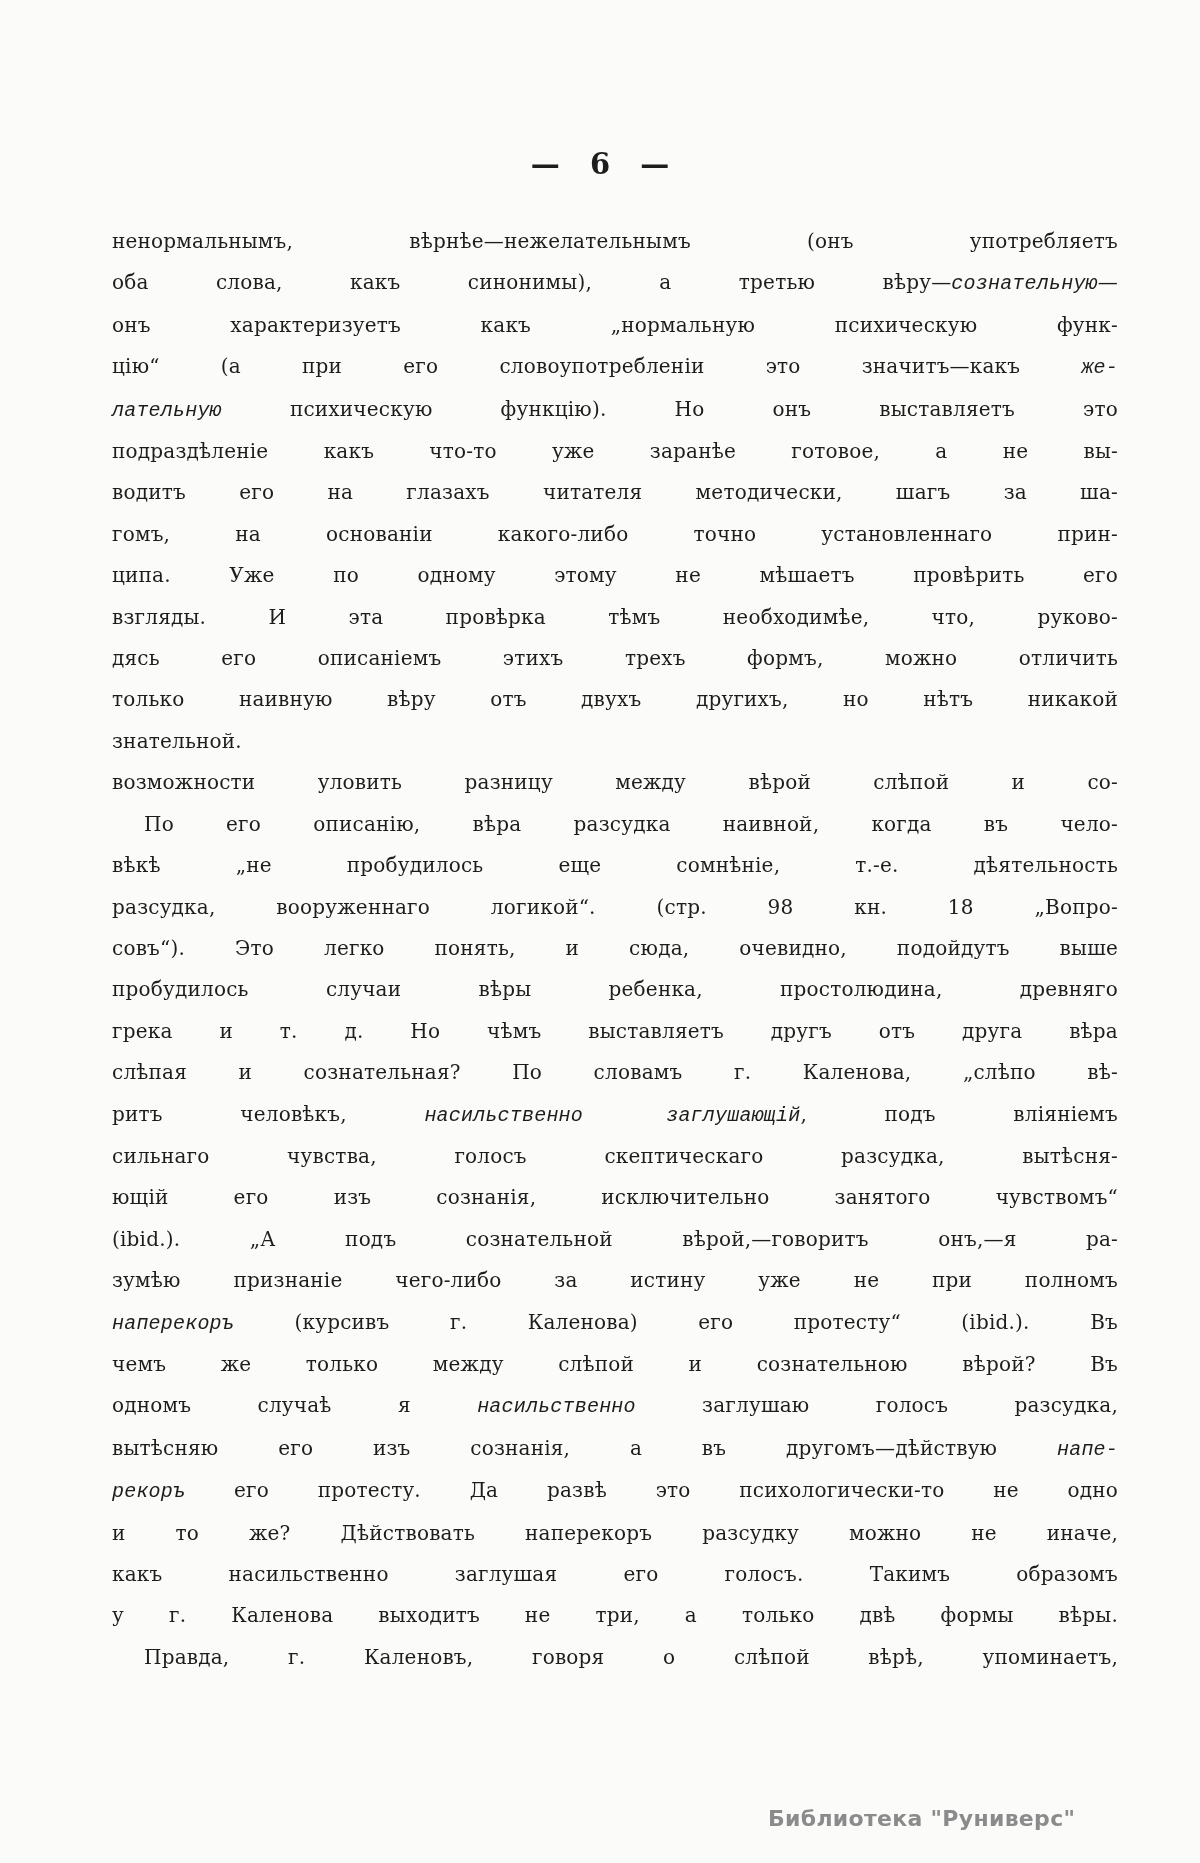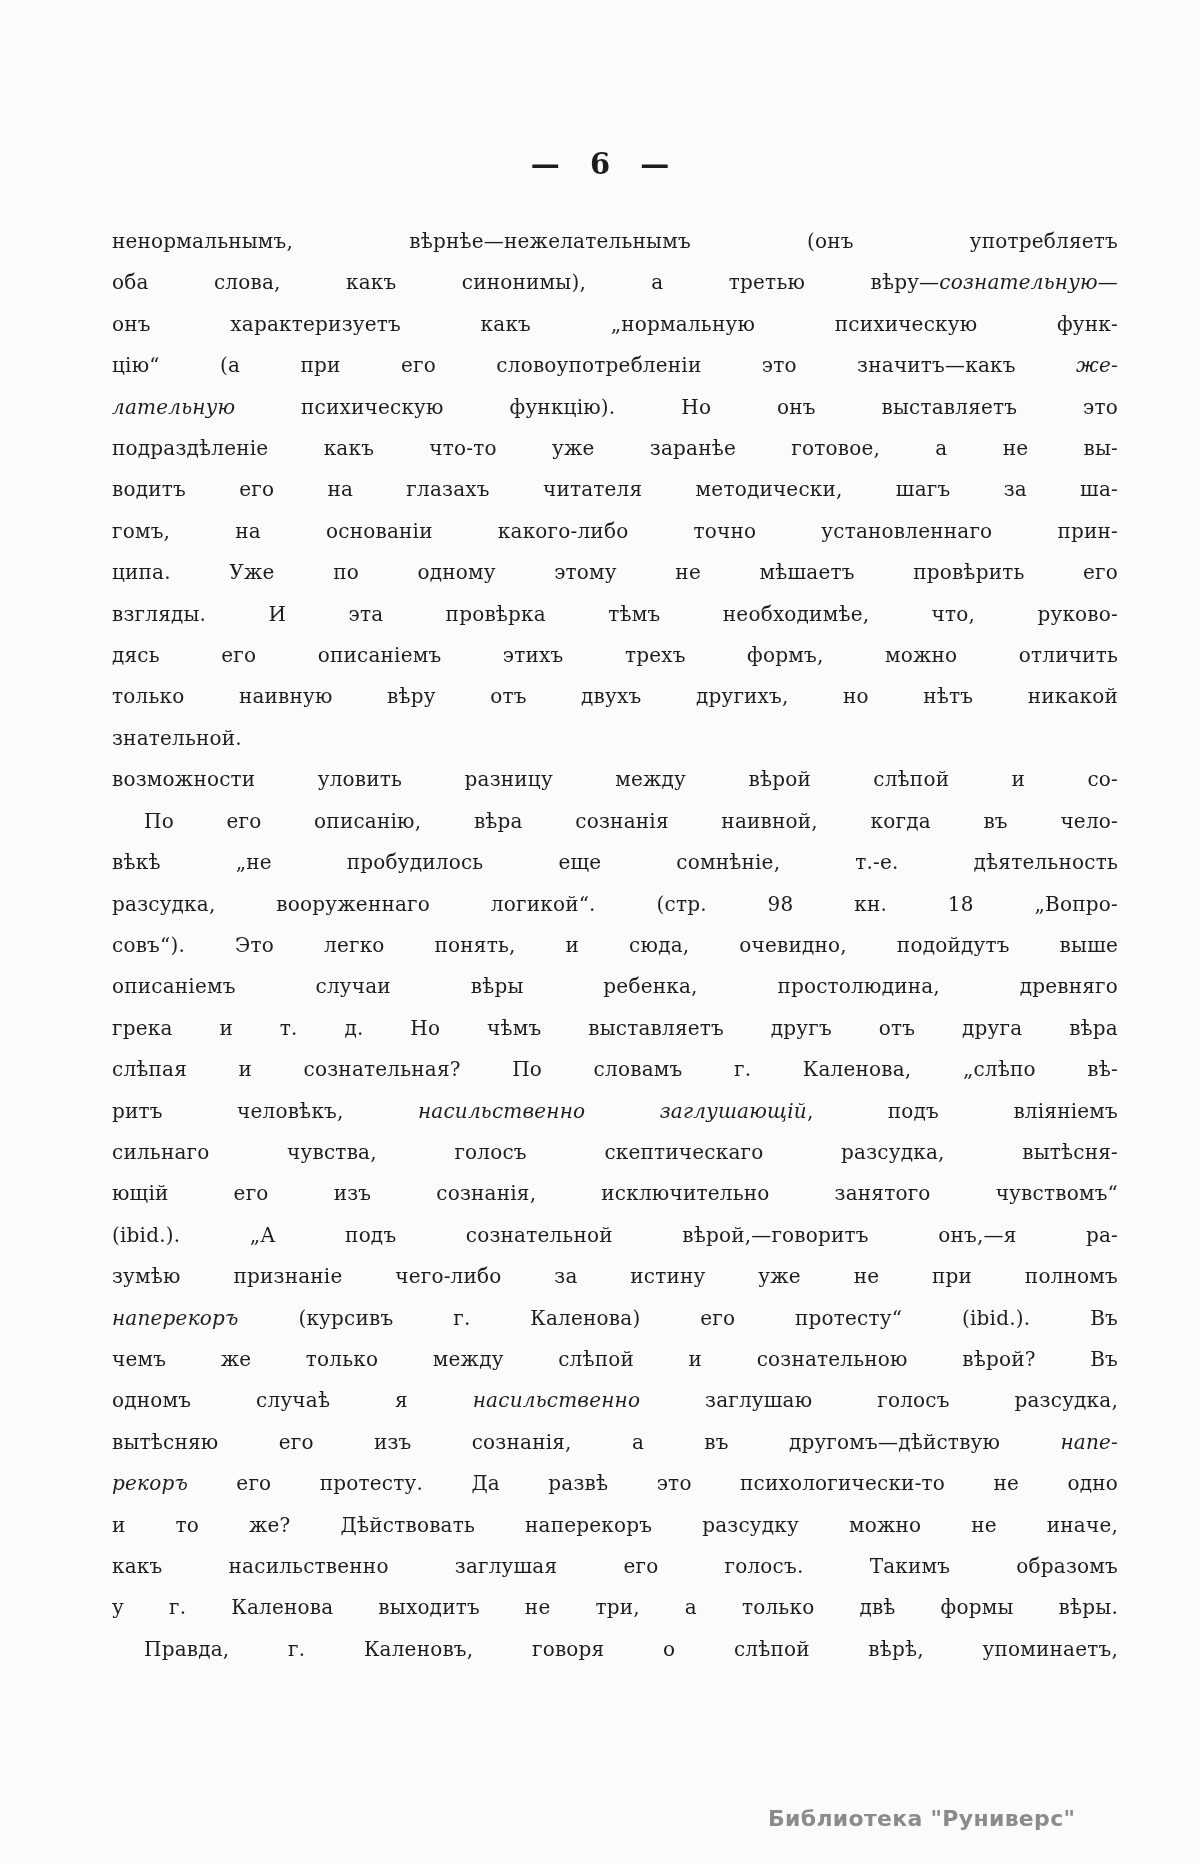--- a/index.html
+++ b/index.html
@@ -33,21 +33,21 @@
     line-height: 41.4px;
     letter-spacing: 0.2px;
     color: var(--text, #1d1d1d);
   }
   .line {
     text-align: justify;
     text-align-last: justify;
   }
   .line.nojust { text-align-last: left; }
   .line.indent { text-indent: 32px; }
-  .it { font-style: italic; }
+  .it { font-style: italic; font-family: Liberation Mono, monospace; }
   .watermark {
     position: absolute;
     left: 768px;
     top: 1806px;
     font-family: "DejaVu Sans", sans-serif;
     font-size: 22px;
     font-weight: bold;
     color: var(--watermark, #8b8b8b);
     letter-spacing: 0.3px;
   }
@@ -65,25 +65,25 @@
       <div class="line"><span class="it">лательную</span><span> психическую функцію). Но онъ выставляетъ это</span></div>
       <div class="line"><span>подраздѣленіе какъ что-то уже заранѣе готовое, а не вы-</span></div>
       <div class="line"><span>водитъ его на глазахъ читателя методически, шагъ за ша-</span></div>
       <div class="line"><span>гомъ, на основаніи какого-либо точно установленнаго прин-</span></div>
       <div class="line"><span>ципа. Уже по одному этому не мѣшаетъ провѣрить его</span></div>
       <div class="line"><span>взгляды. И эта провѣрка тѣмъ необходимѣе, что, руково-</span></div>
       <div class="line"><span>дясь его описаніемъ этихъ трехъ формъ, можно отличить</span></div>
       <div class="line"><span>только наивную вѣру отъ двухъ другихъ, но нѣтъ никакой</span></div>
       <div class="line nojust"><span>знательной.</span></div>
       <div class="line"><span>возможности уловить разницу между вѣрой слѣпой и со-</span></div>
-      <div class="line indent"><span>По его описанію, вѣра сознанія наивной, когда въ чело-</span></div>
+      <div class="line indent"><span>По его описанію, вѣра разсудка наивной, когда въ чело-</span></div>
       <div class="line"><span>вѣкѣ „не пробудилось еще сомнѣніе, т.-е. дѣятельность</span></div>
       <div class="line"><span>разсудка, вооруженнаго логикой“. (стр. 98 кн. 18 „Вопро-</span></div>
       <div class="line"><span>совъ“). Это легко понять, и сюда, очевидно, подойдутъ выше</span></div>
-      <div class="line"><span>описаніемъ случаи вѣры ребенка, простолюдина, древняго</span></div>
+      <div class="line"><span>пробудилось случаи вѣры ребенка, простолюдина, древняго</span></div>
       <div class="line"><span>грека и т. д. Но чѣмъ выставляетъ другъ отъ друга вѣра</span></div>
       <div class="line"><span>слѣпая и сознательная? По словамъ г. Каленова, „слѣпо вѣ-</span></div>
       <div class="line"><span>ритъ человѣкъ, </span><span class="it">насильственно заглушающій</span><span>, подъ вліяніемъ</span></div>
       <div class="line"><span>сильнаго чувства, голосъ скептическаго разсудка, вытѣсня-</span></div>
       <div class="line"><span>ющій его изъ сознанія, исключительно занятого чувствомъ“</span></div>
       <div class="line"><span>(ibid.). „А подъ сознательной вѣрой,—говоритъ онъ,—я ра-</span></div>
       <div class="line"><span>зумѣю признаніе чего-либо за истину уже не при полномъ</span></div>
       <div class="line"><span class="it">наперекоръ</span><span> (курсивъ г. Каленова) его протесту“ (ibid.). Въ</span></div>
       <div class="line"><span>чемъ же только между слѣпой и сознательною вѣрой? Въ</span></div>
       <div class="line"><span>одномъ случаѣ я </span><span class="it">насильственно</span><span> заглушаю голосъ разсудка,</span></div>

